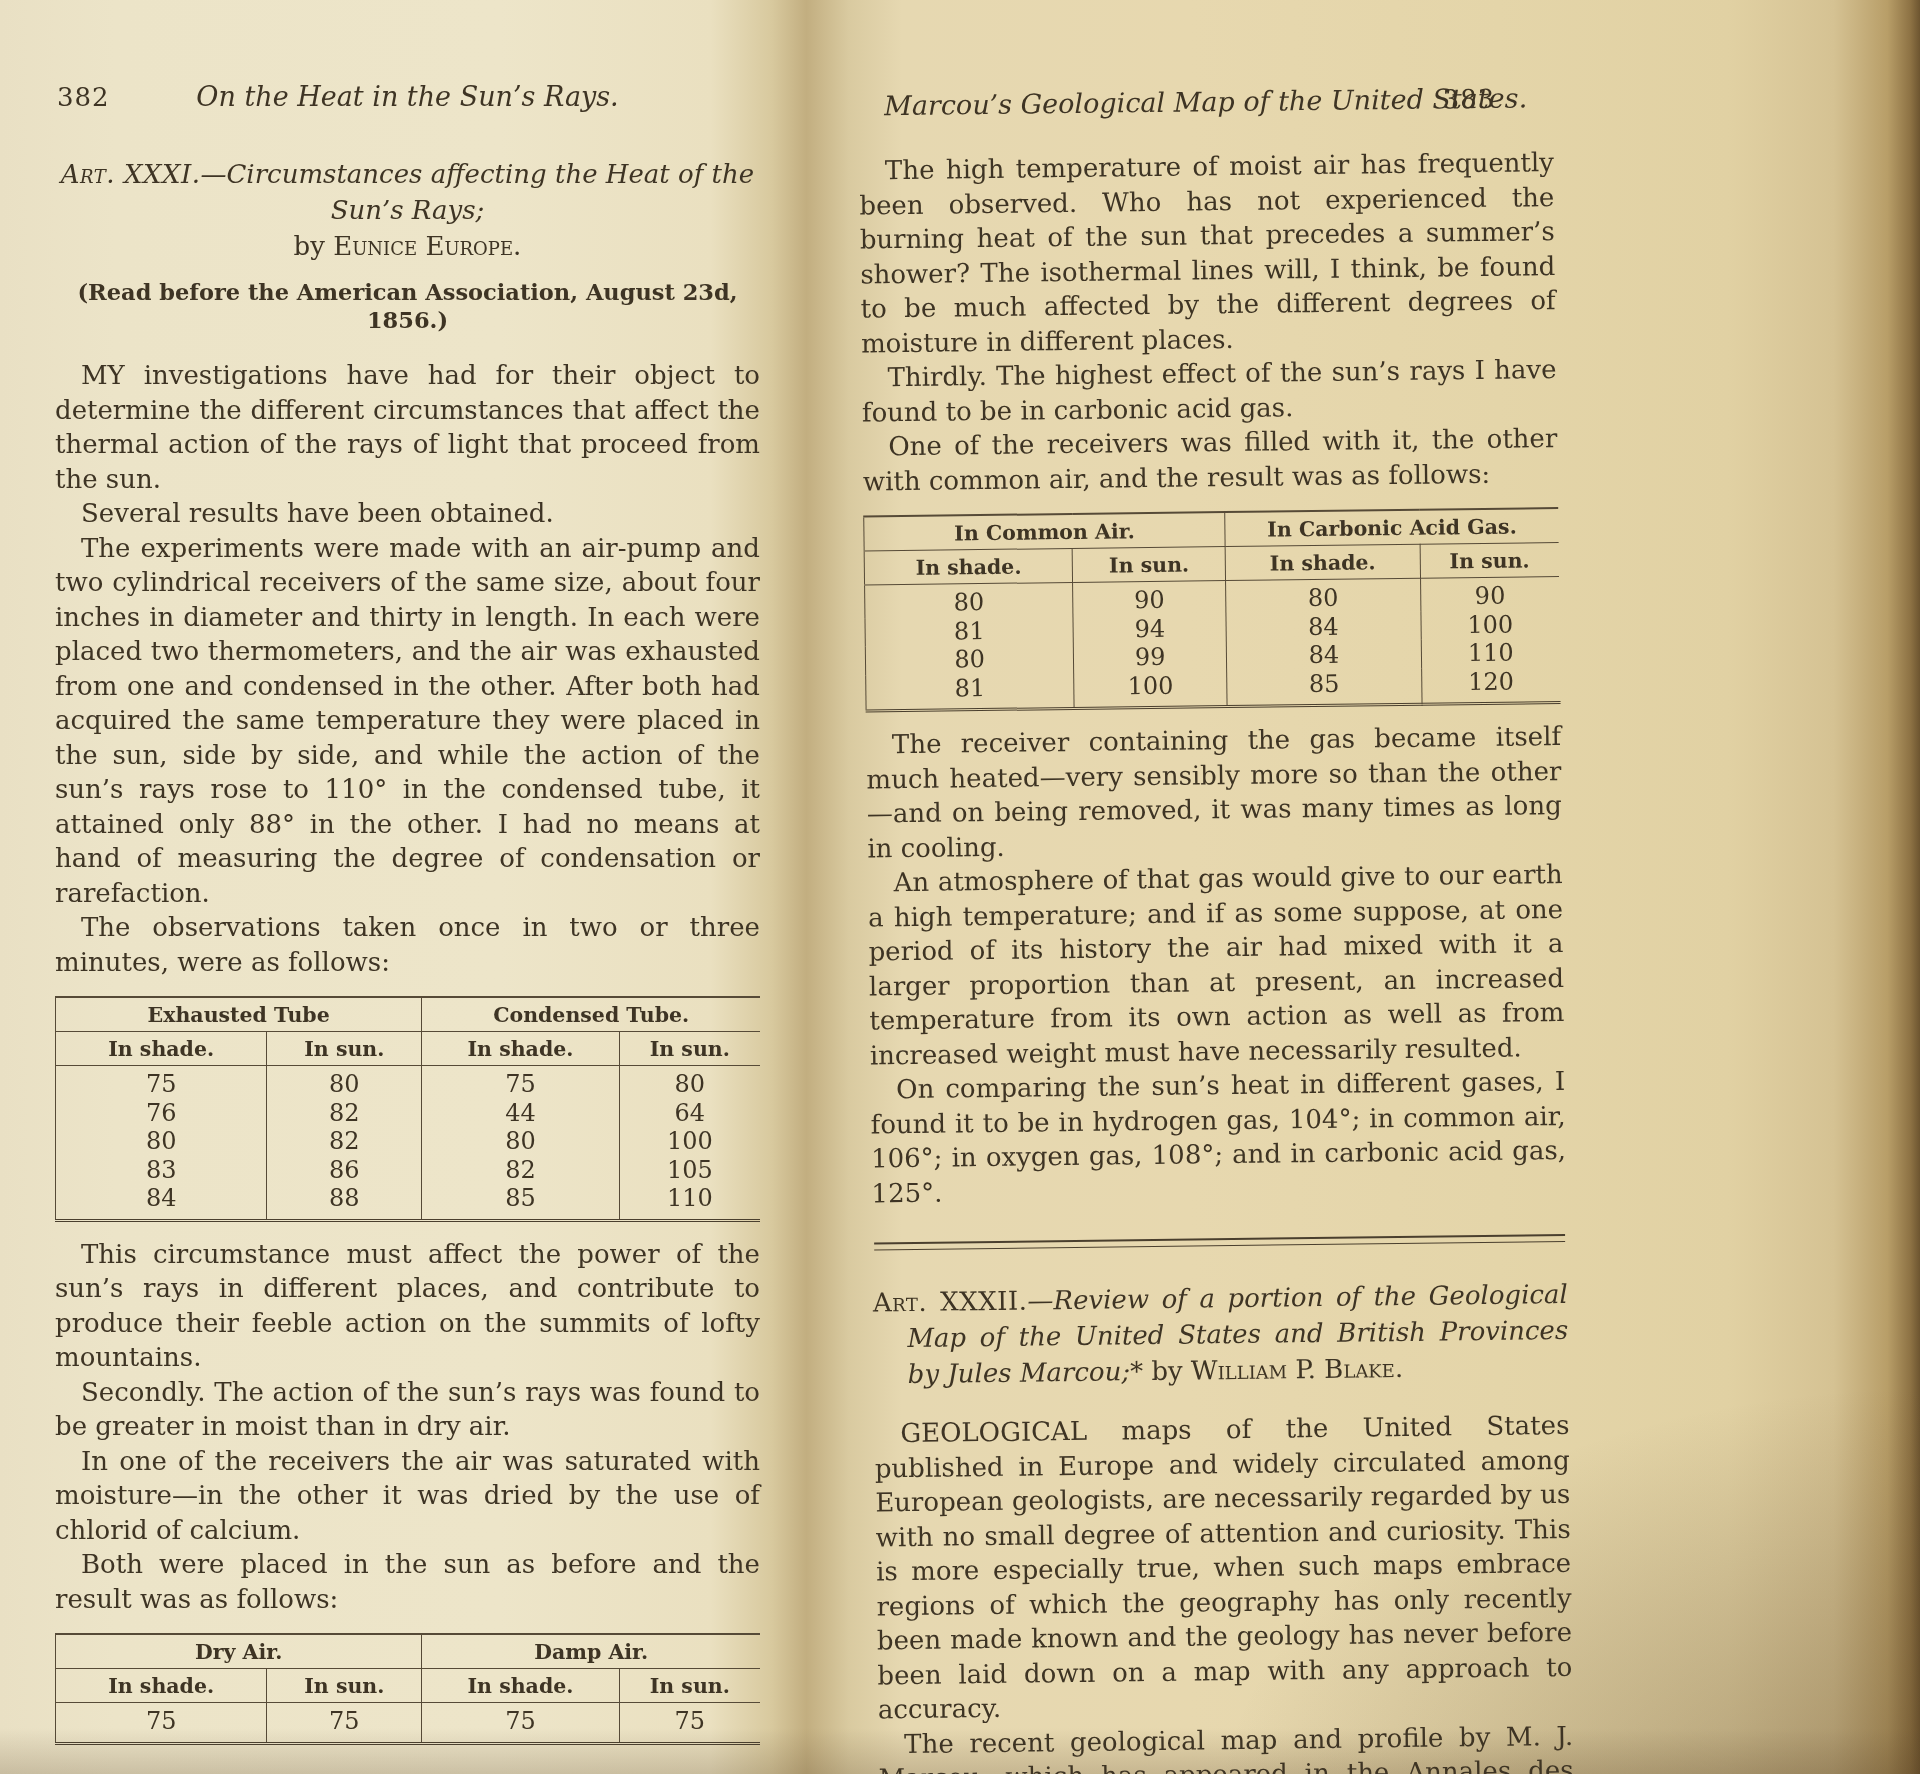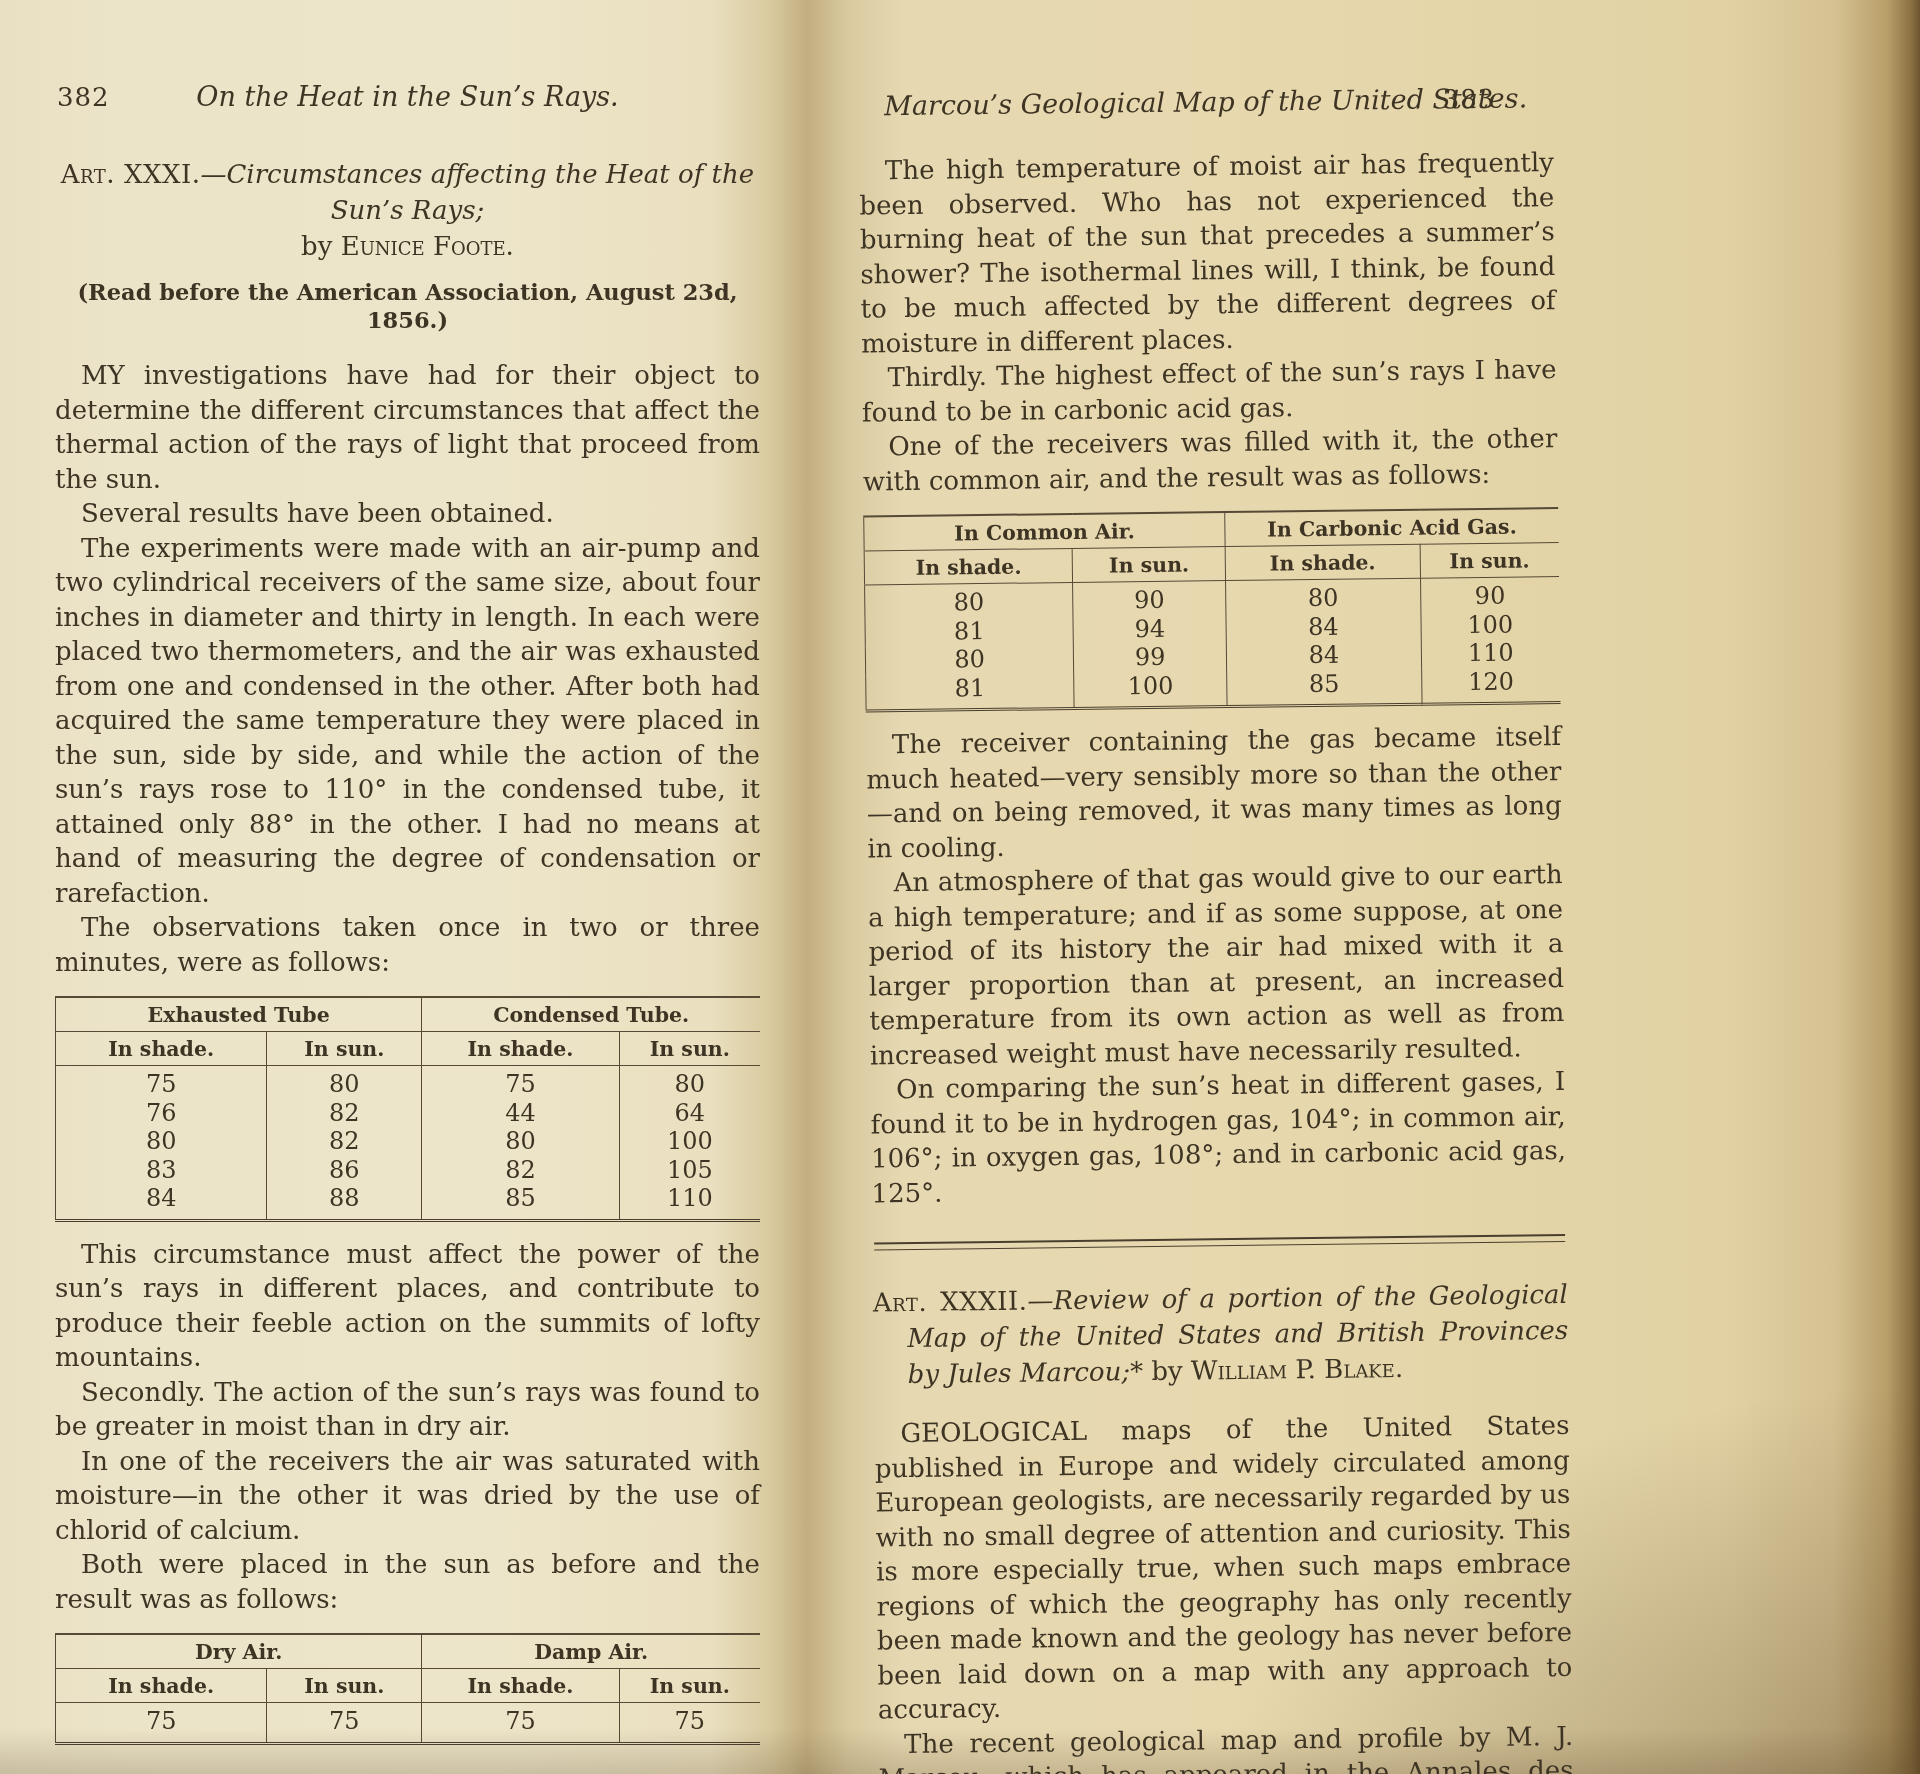--- a/index.html
+++ b/index.html
@@ -17,21 +17,21 @@
         #d5c293 95.5%, #b89e68 98.3%, #8d7244 99.5%, #6d5530 100%);
   }
   .page{position:absolute;}
   .page-left{left:55px;top:80px;width:705px;}
   .page-right{left:858px;top:88px;width:695px;transform:rotate(-0.7deg);transform-origin:18% 0;}
   .page-head{position:relative;text-align:center;font-style:italic;font-size:27px;line-height:34px;}
   .page-num{position:absolute;top:0;font-style:normal;font-size:26px;letter-spacing:1px;}
   .page-num.pn-left{left:2px;}
   .page-num.pn-right{right:58px;}
   .art-heading{ text-align:center;font-size:26px;line-height:36px;margin:42px 0 12px;}
-  .art-heading .label{font-variant:small-caps;letter-spacing:0.5px;}
+  .art-heading .label{font-variant:small-caps;letter-spacing:0.5px;font-style:italic;}
   .art-heading .title{font-style:italic;}
   .art-heading .author{font-variant:small-caps;}
   .art-heading-2{font-size:26px;line-height:36px;margin:34px 0 24px;padding-left:34px;text-indent:-34px;text-align:justify;}
   .art-heading-2 .label{font-variant:small-caps;letter-spacing:0.5px;}
   .art-heading-2 .title{font-style:italic;}
   .art-heading-2 .author{font-variant:small-caps;}
   .read-note{text-align:center;font-size:22.5px;line-height:28px;margin:14px 0 24px;font-weight:bold;}
   .paras p{margin:0;font-size:26px;line-height:34.5px;text-indent:26px;text-align:justify;}
   table.obs{width:100%;border-collapse:collapse;margin:17px 0 15px;
     border-top:2px solid #564a37;border-bottom:3px double #4a3f2e;border-left:1.5px solid #564a37;}
@@ -51,21 +51,21 @@
 
   <div class="page page-left">
     <div class="page-head">
       <span class="page-num pn-left">382</span>
       <span>On the Heat in the Sun’s Rays.</span>
     </div>
 
     <div class="art-heading">
       <span class="label">Art. XXXI.</span><span class="title">—Circumstances affecting the Heat of the Sun’s Rays;</span>
       <div>
-        <span>by </span><span class="author">Eunice Foote.</span>
+        <span>by </span><span class="author">Eunice Europe.</span>
       </div>
     </div>
 
     <div class="read-note">(Read before the American Association, August 23d, 1856.)</div>
 
     <div class="paras">
         <p>MY investigations have had for their object to determine the different circumstances that affect the thermal action of the rays of light that proceed from the sun.</p>
         <p>Several results have been obtained.</p>
         <p>The experiments were made with an air-pump and two cylindrical receivers of the same size, about four inches in diameter and thirty in length.  In each were placed two thermometers, and the air was exhausted from one and condensed in the other.  After both had acquired the same temperature they were placed in the sun, side by side, and while the action of the sun’s rays rose to 110° in the condensed tube, it attained only 88° in the other.  I had no means at hand of measuring the degree of condensation or rarefaction.</p>
         <p>The observations taken once in two or three minutes, were as follows:</p>

